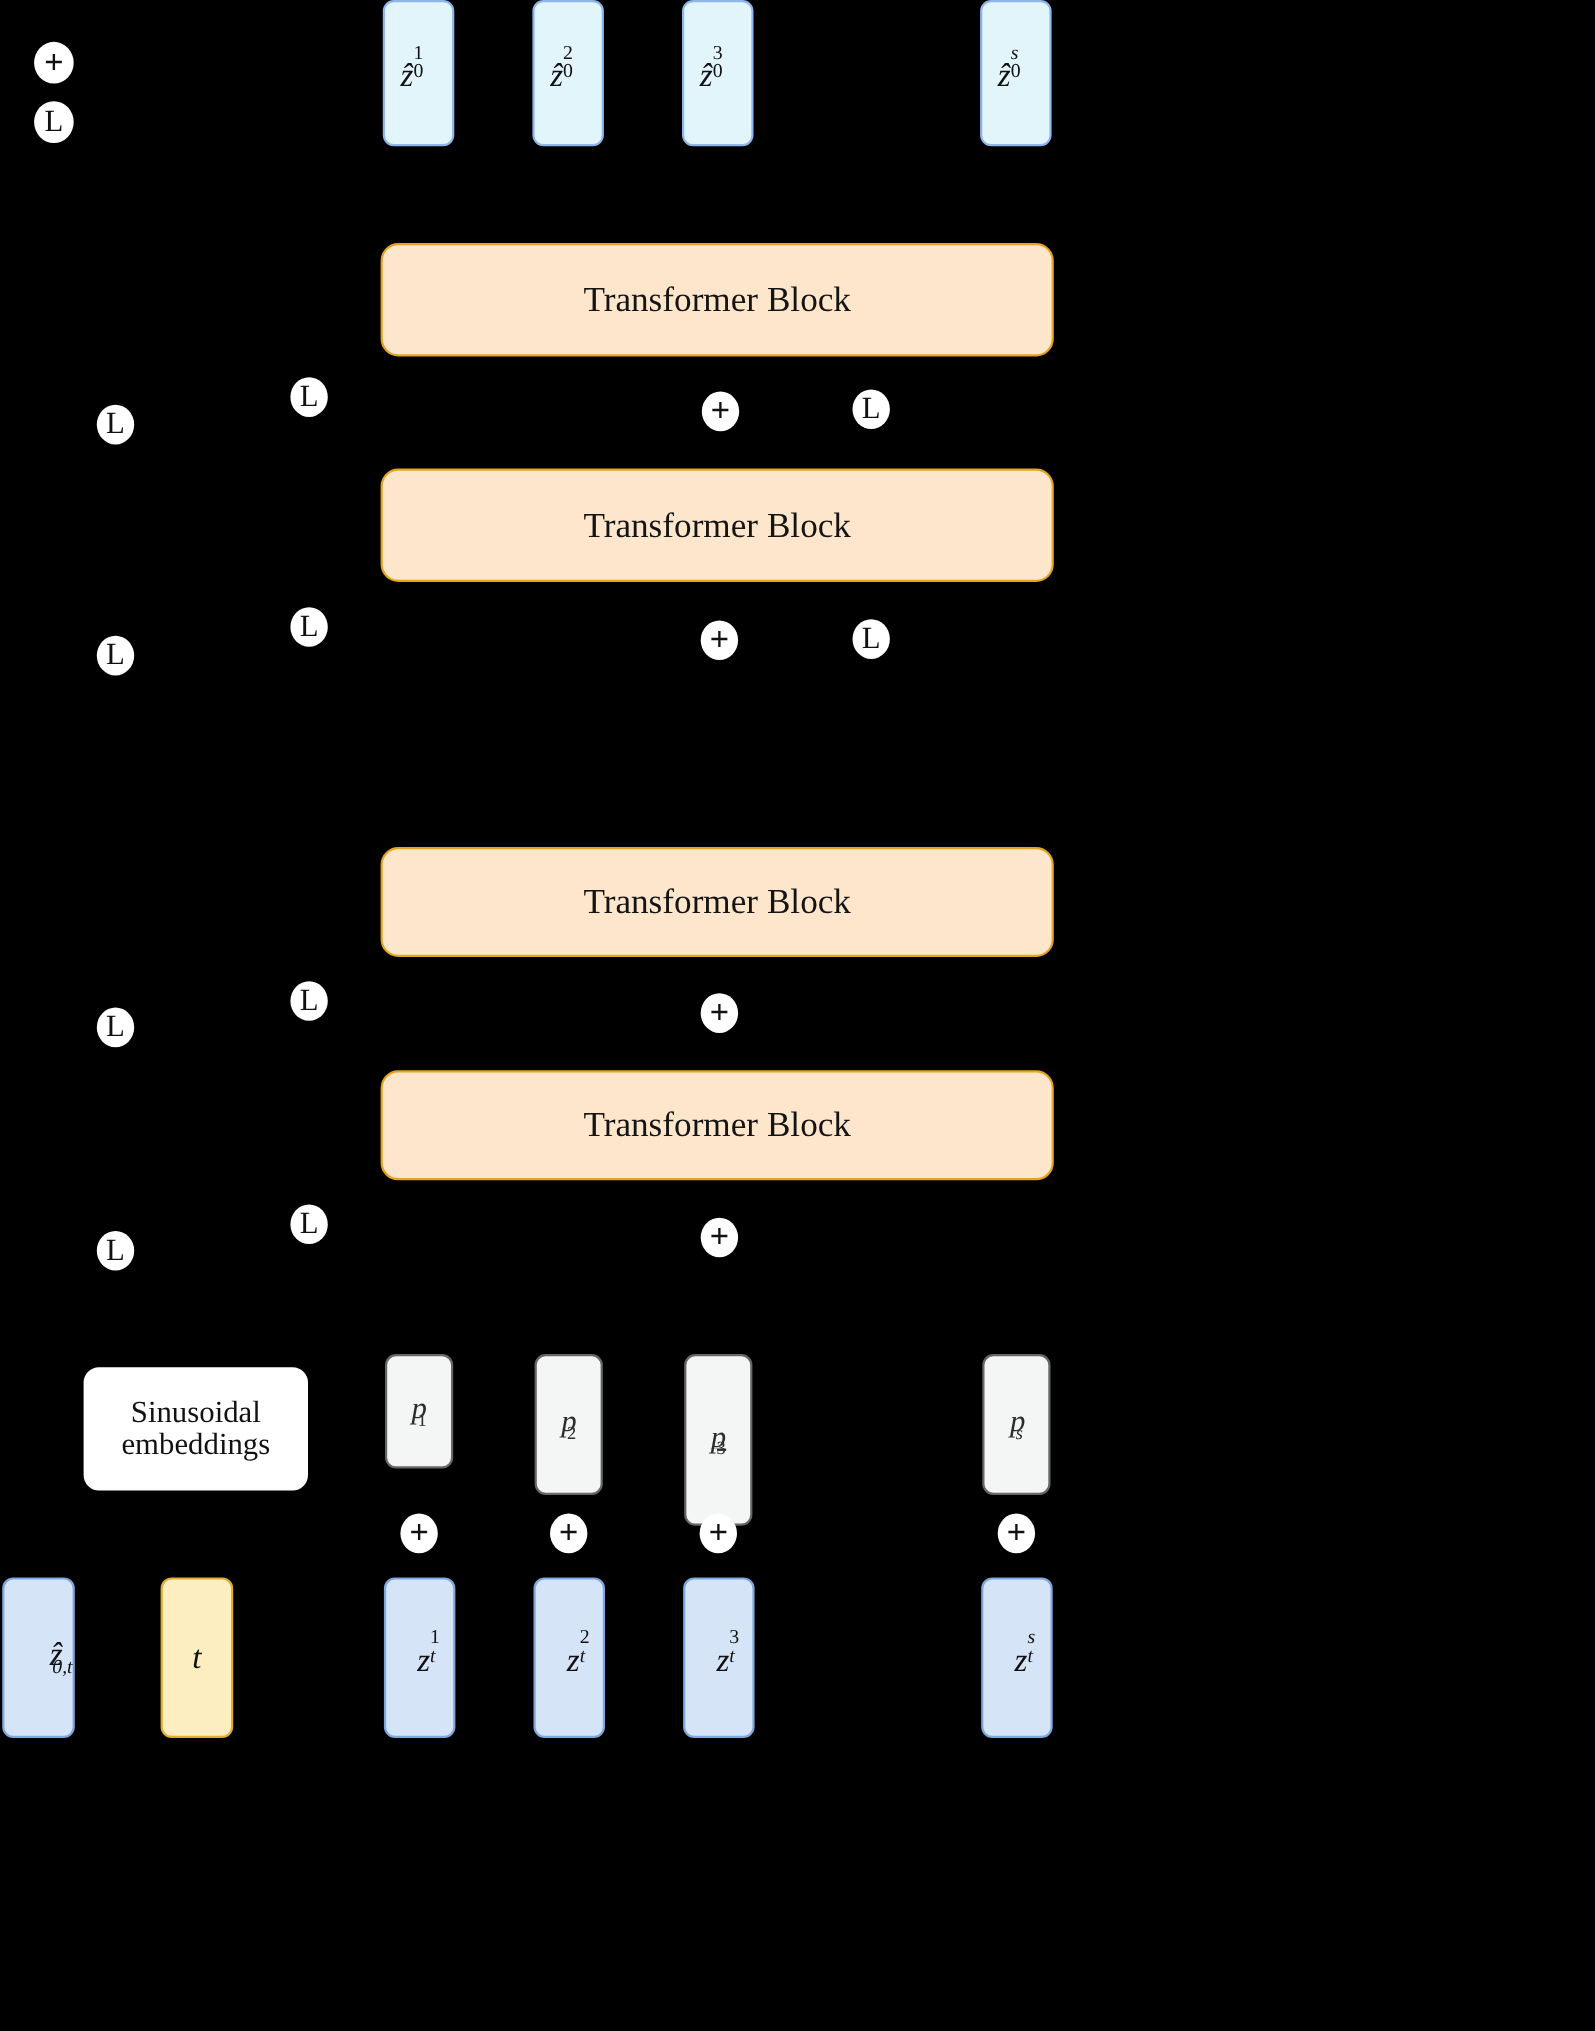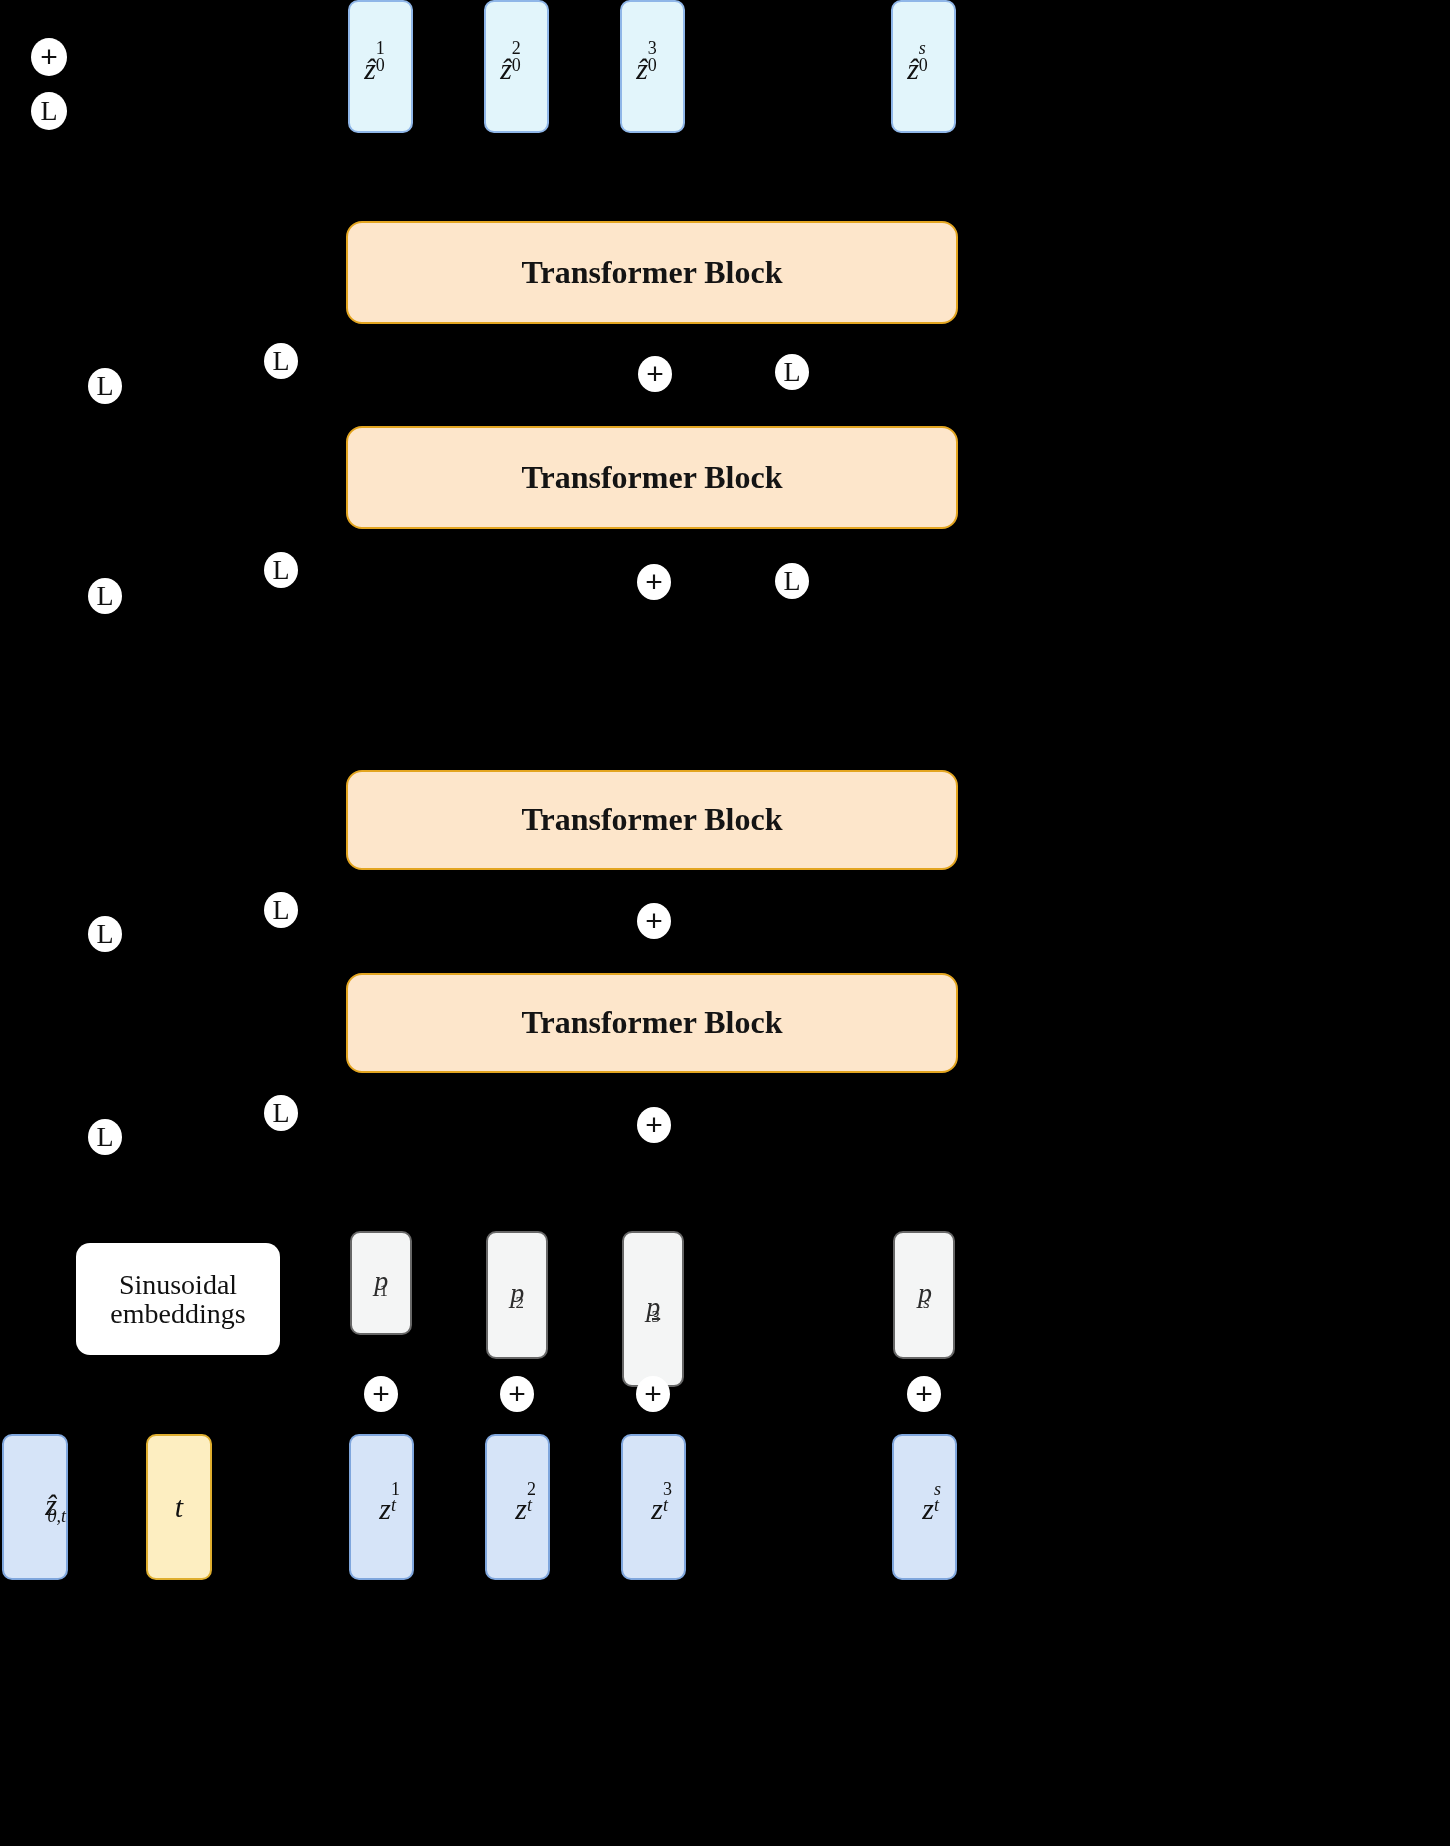--- a/index.html
+++ b/index.html
@@ -19,21 +19,21 @@
   .tok-pos{background:#f4f5f5;border:2.2px solid #676767;border-radius:10px;
            color:#2c2c2c;font-size:28px;}
   
   .tok-t{background:#fdeec1;border:2.4px solid #dfae2e;border-radius:10px;
          color:#111;font-size:30px;}
   
   .white-box{background:#ffffff;border-radius:14px;color:#111;font-size:28px;
              padding:8px 14px;flex-direction:column;}
   
   .tblock{background:#fde6cb;border:2.6px solid #e3a520;border-radius:16px;
-          color:#141414;font-size:32px;font-weight:bold;}
+          color:#141414;font-size:32px;}
 
   
   .op{position:absolute;background:#ffffff;border-radius:50%;display:flex;
       align-items:center;justify-content:center;color:#111;}
   .op-plus{font-size:30px;line-height:1;font-family:"Liberation Sans",sans-serif;font-weight:400;}
   .op-L{font-size:28px;line-height:1;font-weight:400;}
 
   
   .m{position:relative;display:inline-block;white-space:nowrap;font-style:italic;}
   .m .sub{font-size:0.60em;vertical-align:sub;font-style:normal;margin-left:-0.52em;}

